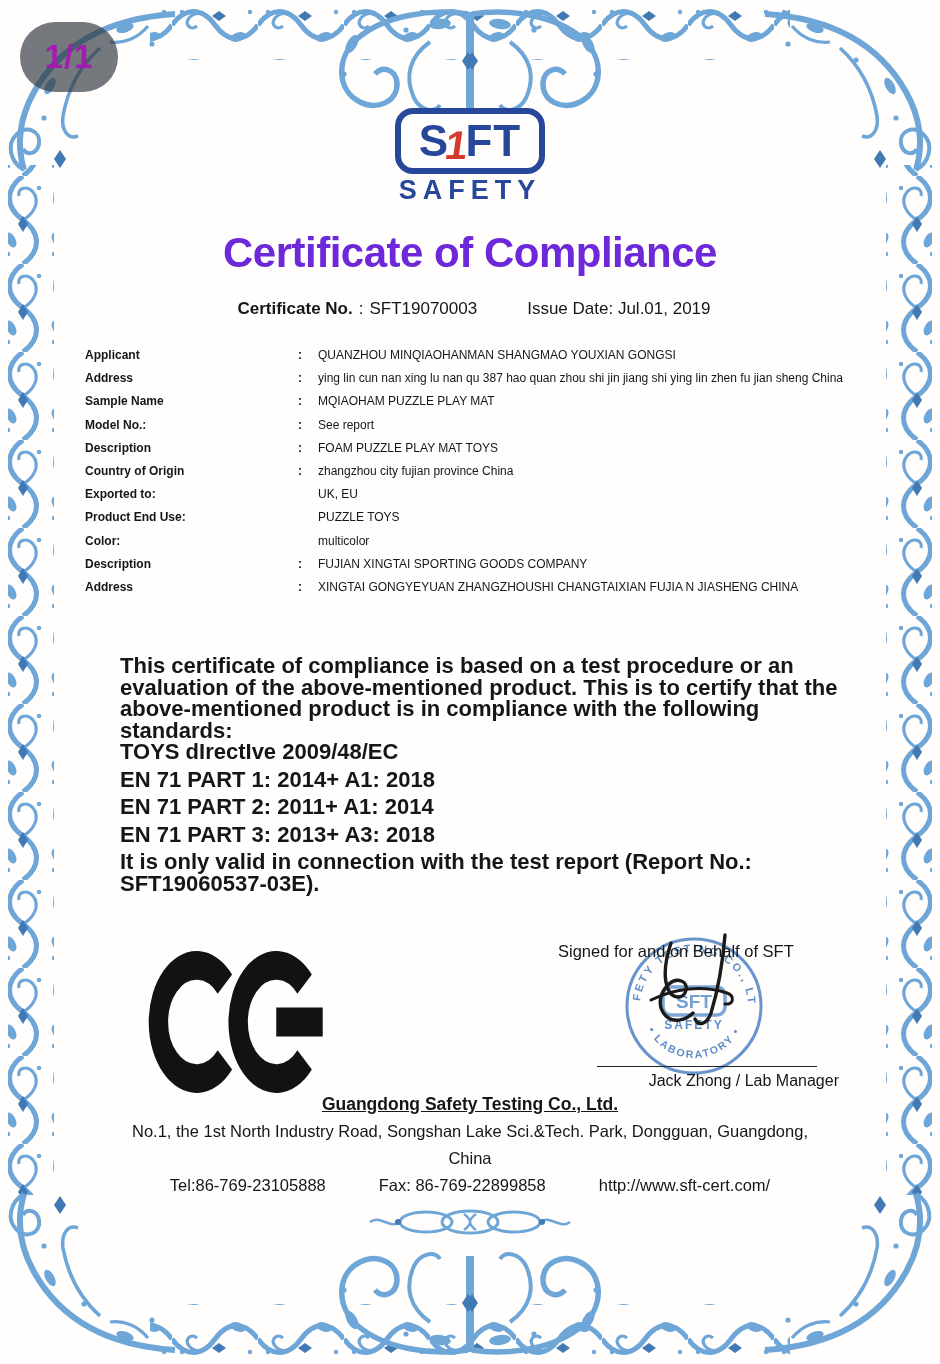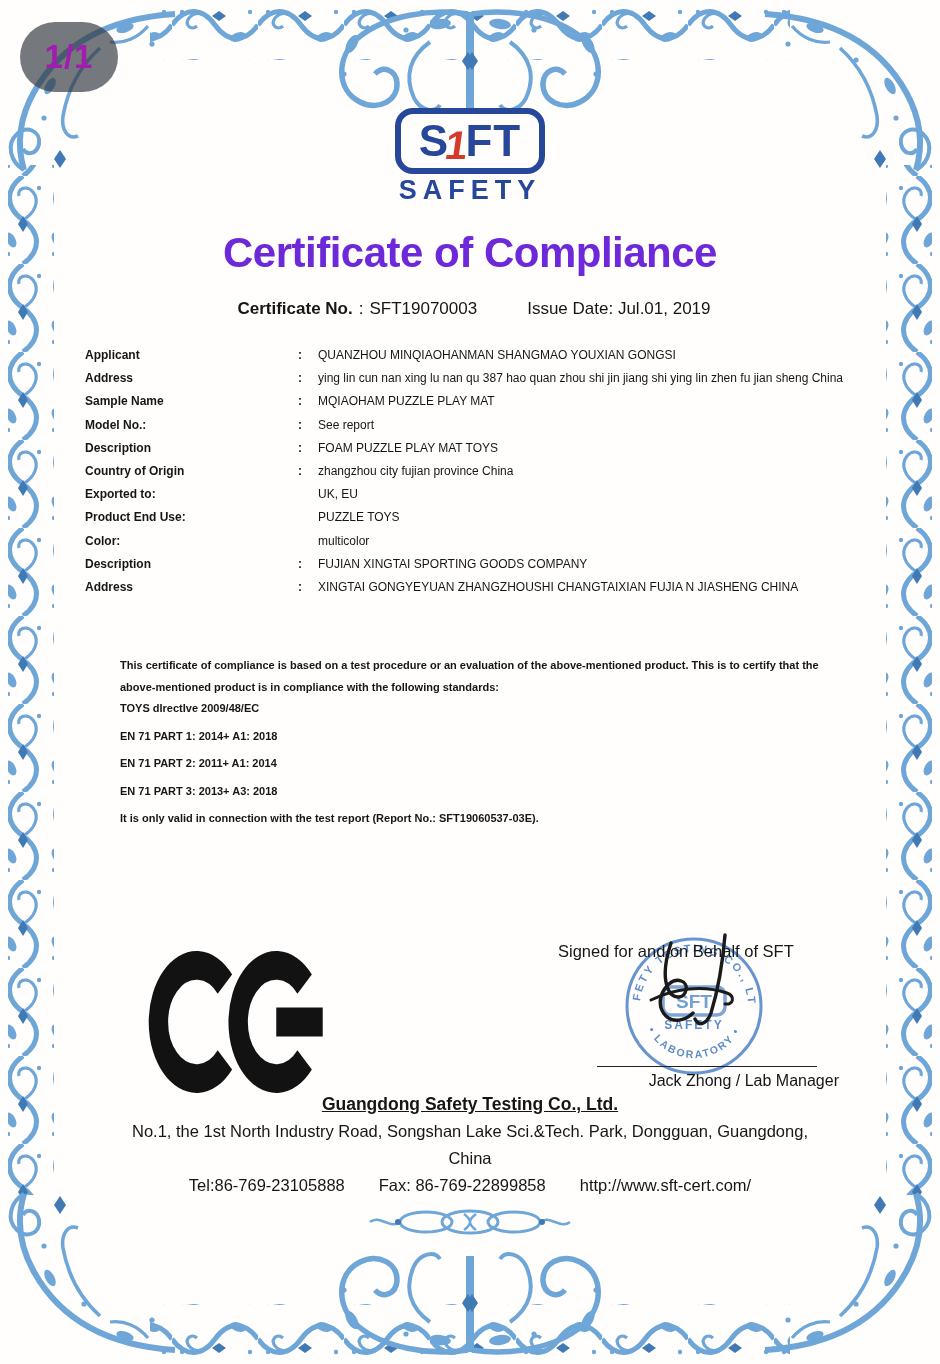--- a/index.html
+++ b/index.html
@@ -29,35 +29,35 @@
   .certline { top:299px; font-size:17px;padding-left:8px; }
   .certline .b { font-weight:bold; }
   .certline .sep { margin:0 6px; }
   .certline .issue { margin-left:50px; }
 
   .info { left:85px; top:344px; width:762px; font-size:12px; }
   .info .row { display:grid; grid-template-columns:213px 20px 1fr; line-height:23.2px; }
   .info .lab { font-weight:bold; }
   .info .col { font-weight:bold; }
 
-  .statement { left:120px; top:655px; width:728px; font-size:11px; font-weight:bold; line-height:21.5px; }
+  .statement { left:120px; top:655px; width:728px; font-size:22px; font-weight:bold; line-height:21.5px; }
   .statement .std { margin-top:6px; }
   .statement .std-first { margin-top:0; }
   .statement .validity { margin-top:6px; }
 
   .ce { left:148px; top:950px; z-index:3; }
   .signedfor { left:558px; top:942px; font-size:16.5px; z-index:5; }
   .stamp { left:607px; top:925px; z-index:4; }
   .sigline { left:597px; top:1066px; width:220px; border-top:1.6px solid #222; height:0; z-index:5; }
   .signer { left:575px; top:1072px; width:264px; text-align:right; font-size:16px; z-index:5; }
 
   .f-company { top:1094px; font-size:17.5px; font-weight:bold;text-decoration:underline; }
   .f-addr    { top:1122px; font-size:16.5px; }
   .f-china   { top:1149px; font-size:16.5px; }
-  .f-contact { top:1176px; font-size:16.5px; display:flex; justify-content:center; gap:34px; }
+  .f-contact { top:1176px; font-size:16.5px; display:flex; justify-content:center; gap:53px; }
 </style>
 </head>
 <body>
 
 <div class="page">
 
   <svg class="border-art" width="940" height="1364" viewBox="0 0 940 1364" aria-hidden="true">
     <defs>
       <g id="vt">
         <path d="M23,0 C5,13 5,31 23,44 C41,57 41,75 23,88" stroke="#6FA6D8" stroke-width="5" fill="none"></path>

